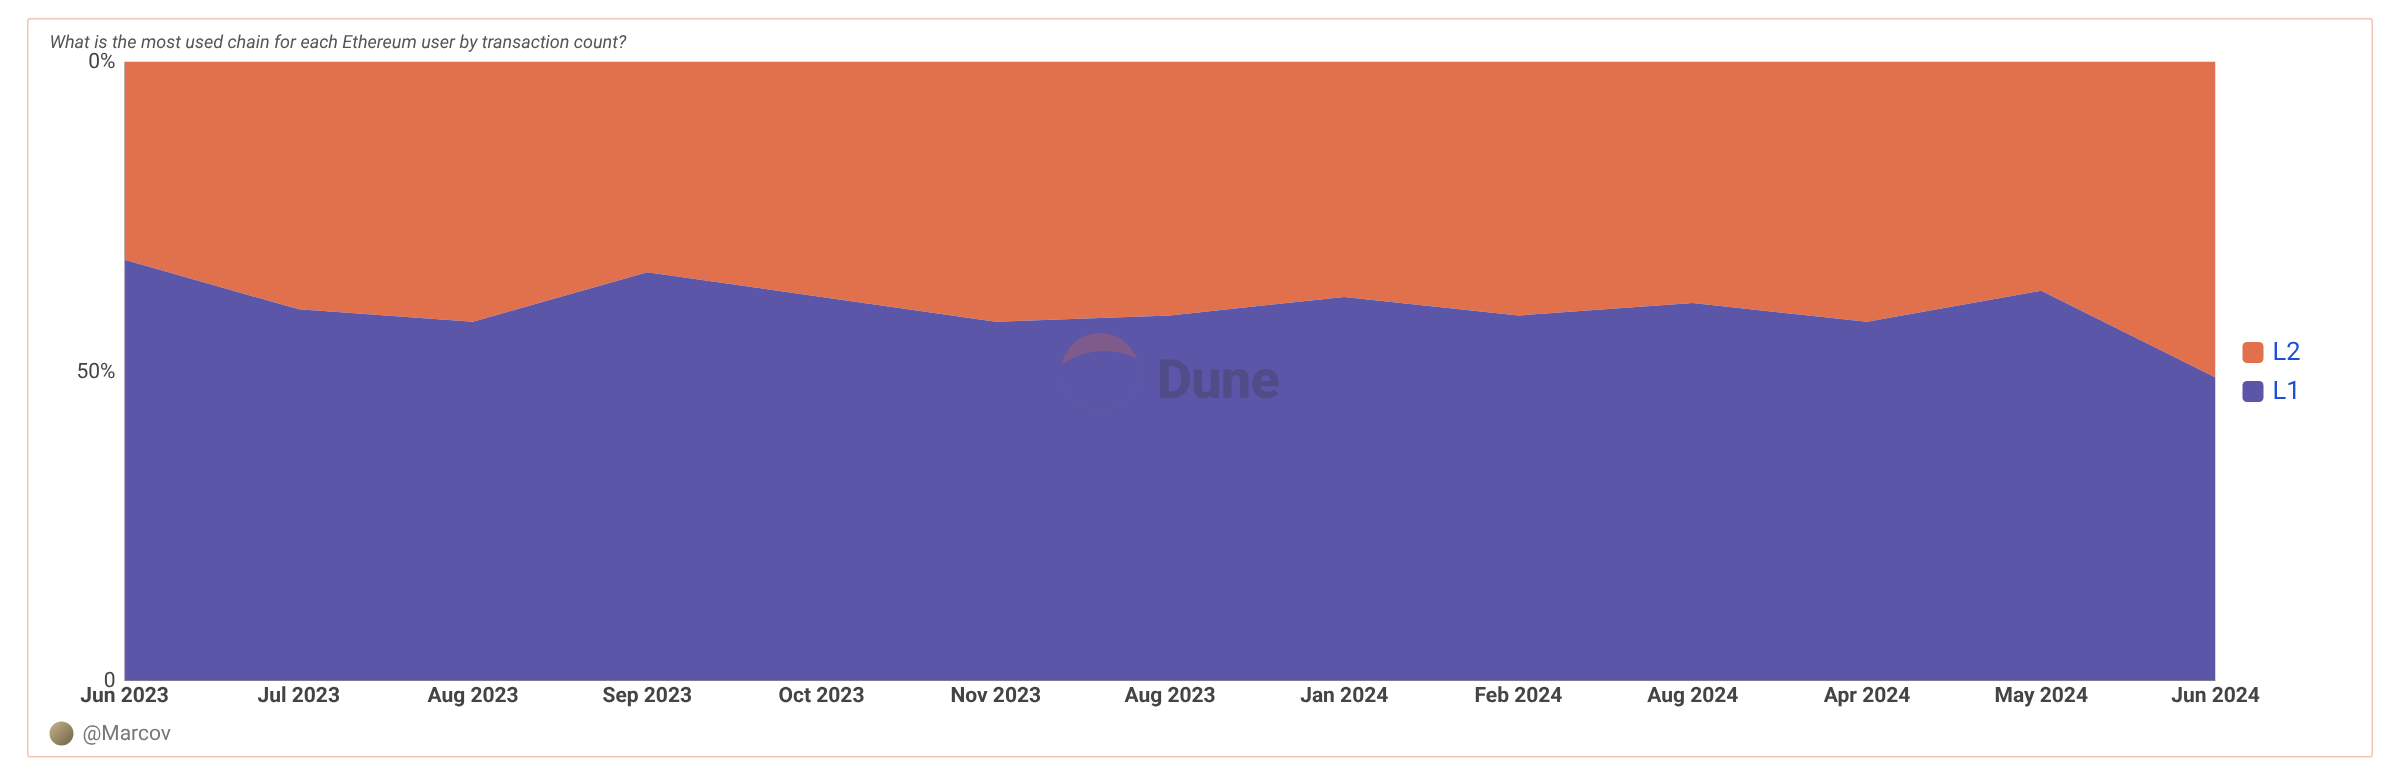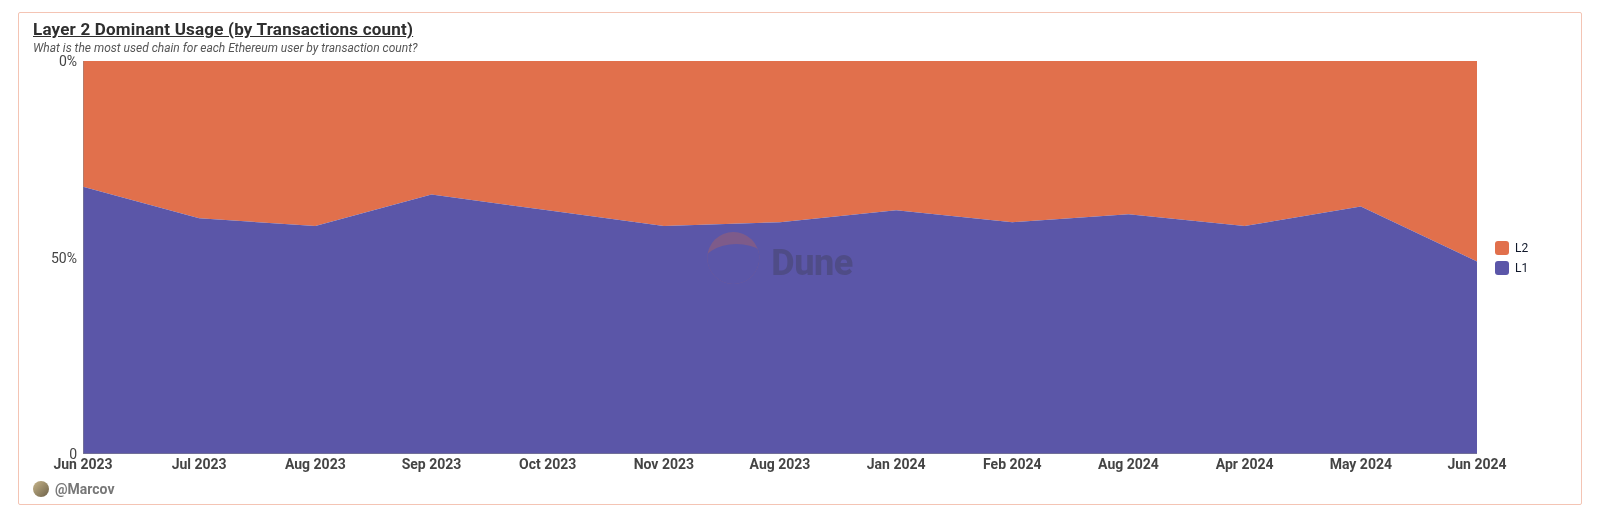--- a/index.html
+++ b/index.html
@@ -79,39 +79,38 @@
     display: flex;
     flex-direction: column;
     justify-content: center;
     gap: 6px;
     padding-left: 18px;
   }
   .leg-item {
     display: flex;
     align-items: center;
     gap: 6px;
-    font-size: 12px;
-    color: #0f172a;
+    font-size: 17px;
+    color: #1d4ed8;
   }
   .sw {
     width: 14px;
     height: 14px;
     border-radius: 3px;
     flex-shrink: 0;
   }
   .footer {
     flex: 0 0 auto;
     display: flex;
     align-items: center;
     gap: 6px;
     height: 22px;
     color: #777;
     font-size: 14px;
     margin-top: 2px;
-    font-weight: bold;
   }
   .avatar {
     width: 16px;
     height: 16px;
     border-radius: 50%;
     background: linear-gradient(135deg, #c7b58a 0%, #6d6148 100%);
     flex-shrink: 0;
   }
   svg.chart { position:absolute; inset:0; width:100%; height:100%; }
   .watermark {
@@ -149,21 +148,20 @@
     color: #333;
     letter-spacing: -0.5px;
   }
 </style>
 </head>
 <body>
 
 <div class="card">
 
   <div class="hdr">
-    <div class="title">Layer 2 Dominant Usage (by Transactions count)</div>
     <div class="subtitle">What is the most used chain for each Ethereum user by transaction count?</div>
   </div>
 
   <div class="body-row">
     <div class="yaxis" id="yaxis">
         <div class="ylab" style="top: 100%;">0</div>
         <div class="ylab" style="top: 50%;">50%</div>
         <div class="ylab" style="top: 0%;">0%</div>
       </div>
     <div class="plot">

